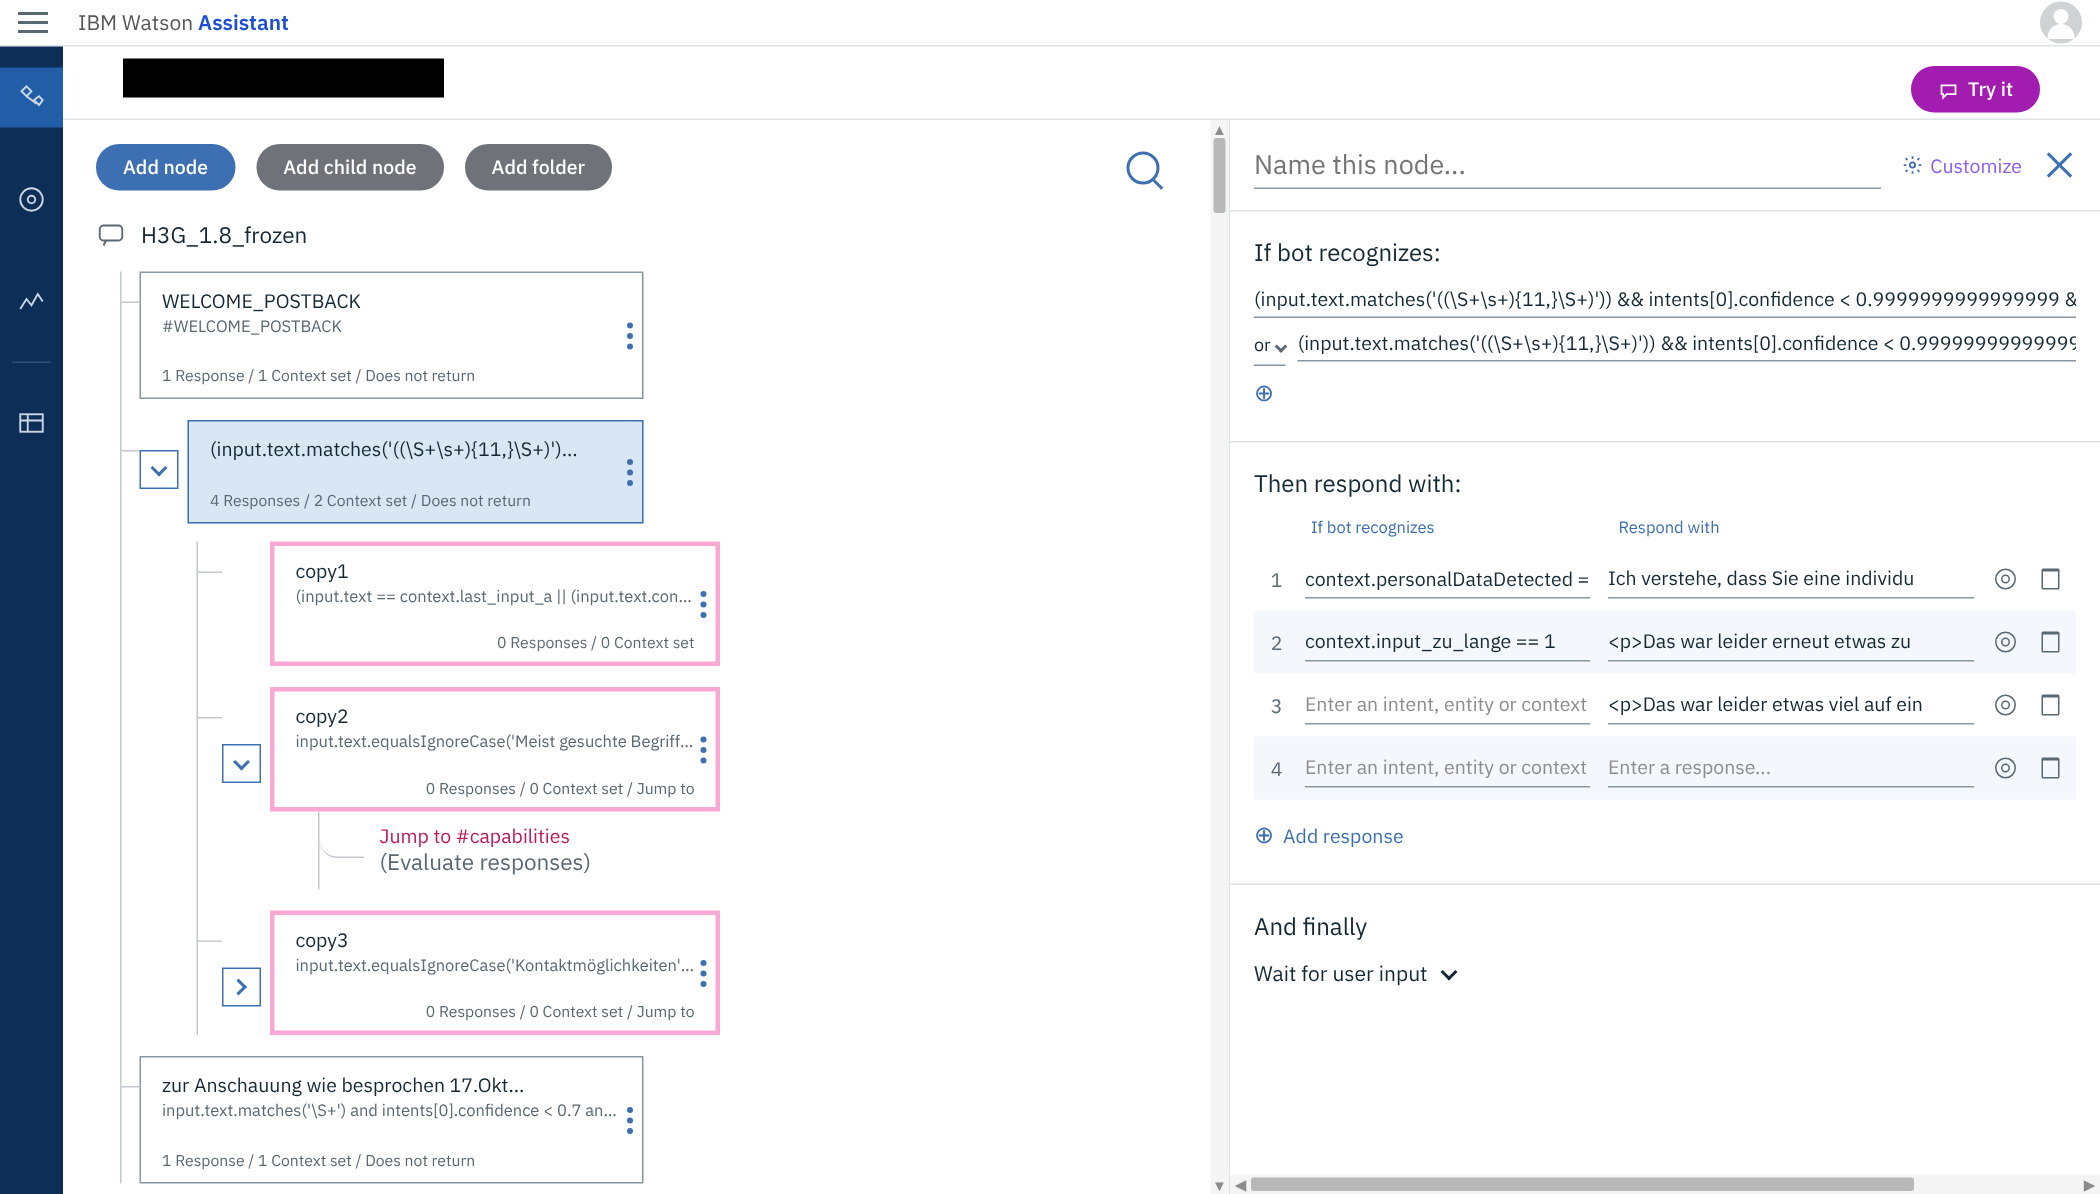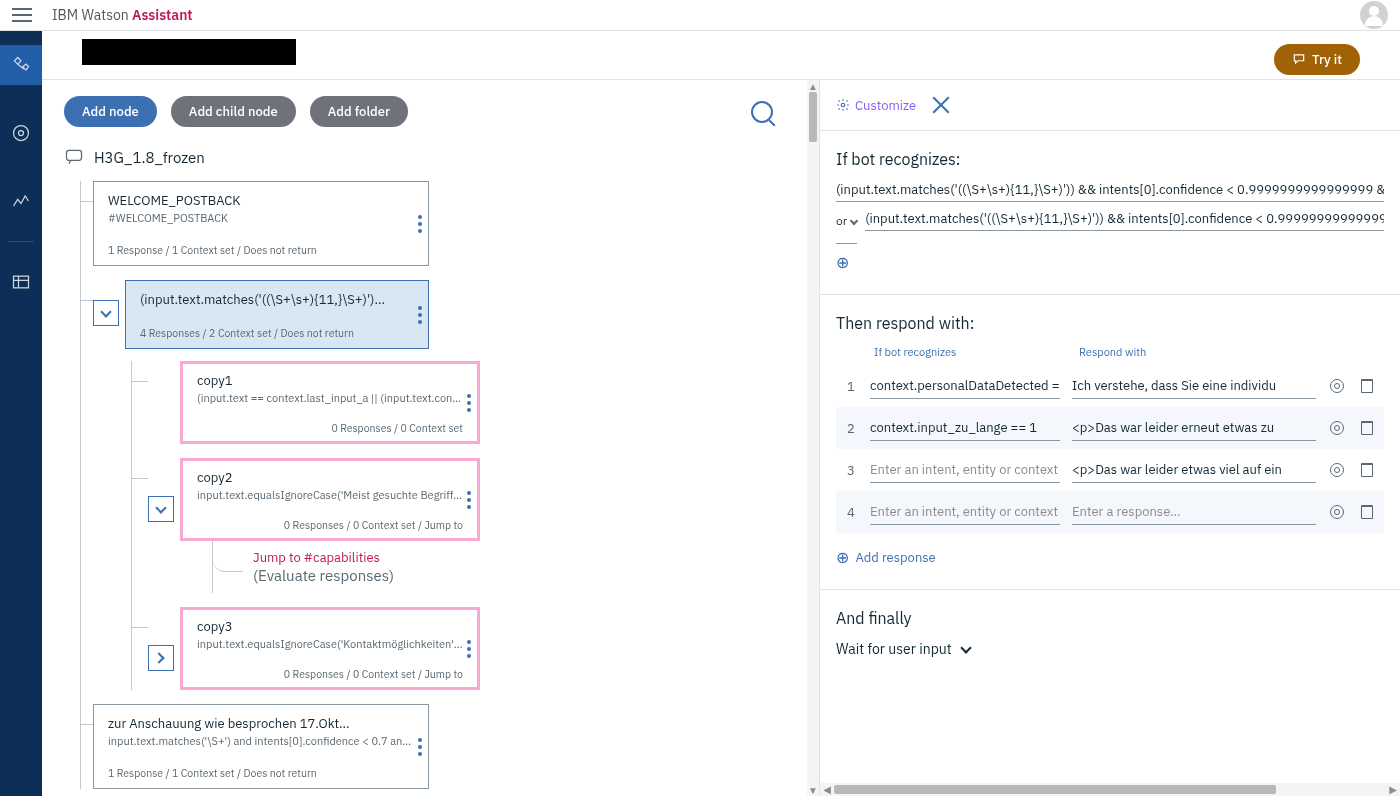--- a/index.html
+++ b/index.html
@@ -2,21 +2,21 @@
 <html><head>
 <meta charset="utf-8">
 <style>
 * { box-sizing: border-box; margin: 0; padding: 0; font-family: "IBM Plex Sans","Helvetica Neue",Arial,sans-serif; }
 body { width: 1400px; height: 796px; overflow: hidden; background: #fff; color: #152935; }
 
 .topbar { height: 31px; border-bottom: 1px solid #dfe3e6; display: flex; align-items: center; padding: 0 12px; }
 .hamburger { width: 20px; height: 14px; display: flex; flex-direction: column; justify-content: space-between; cursor: pointer; margin-right: 20px; }
 .hamburger span { height: 2px; background: #5a6872; }
 .brand { font-size: 14px; color: #565656; }
-.brand strong { font-weight: 600; color: #be185d; }
+.brand strong { font-weight: 600; color: #1d4ed8; }
 .avatar { width: 28px; height: 28px; background: #d0d3d6; border-radius: 50%; margin-left: auto; position: relative; }
 .avatar::before { content: ""; position: absolute; width: 10px; height: 10px; background: #fff; border-radius: 50%; top: 5px; left: 9px; }
 .avatar::after { content: ""; position: absolute; width: 18px; height: 10px; background: #fff; border-radius: 9px 9px 0 0; bottom: 3px; left: 5px; }
 
 .main { display: flex; height: calc(100% - 31px); }
 .leftrail { width: 42px; background: #0c2e57; display: flex; flex-direction: column; align-items: center; padding-top: 14px; gap: 28px; }
 .leftrail .r-item { width: 100%; height: 40px; display: flex; align-items: center; justify-content: center; cursor: pointer; }
 .leftrail .r-item.active { background: #225ea8; }
 .leftrail svg { stroke: #cdd7e3; fill: none; }
 
@@ -83,21 +83,21 @@
 .customize { color:#8b5cf6; font-size:13px; display:flex; align-items:center; gap:5px;}
 .close-x { width:22px; height:22px; position:relative; cursor:pointer;}
 .close-x::before,.close-x::after{content:"";position:absolute;left:10px;top:0;width:2px;height:22px;background:#3d70b2;}
 .close-x::before{transform:rotate(45deg);} .close-x::after{transform:rotate(-45deg);}
 
 .ed-body { flex:1; overflow-y:auto; overflow-x:hidden; padding: 0;}
 .section { padding: 18px 16px 22px; border-bottom:1px solid #dfe3e6;}
 .sec-label { font-size:16px; font-weight:400; color:#152935; margin-bottom:12px;}
 .cond-line { display:flex; align-items:flex-start; gap:8px; margin-bottom:8px; font-size:13px;}
 .or-chip { color:#152935; font-size:12px; padding-top:3px; display:flex; align-items:center; gap:4px;}
-.or-chip-under { border-bottom:1px solid #8897a2; padding-bottom: 15px; }
+.or-chip-under { border-bottom:1px solid #8897a2; padding-bottom: 5px; }
 .cond-val { flex:1; border-bottom:1px solid #8897a2; padding-bottom:3px; white-space:nowrap; overflow:hidden;}
 .add-circle { color:#3d70b2; font-size:16px; cursor:pointer;}
 
 .resp-table{}
 .resp-header { display:flex; font-size:11px; color:#3d70b2; padding: 0 8px 6px 38px;}
 .rh-1 { width: 205px;} .rh-2 { flex:1;}
 .resp-row { display:flex; align-items:center; gap: 12px; padding: 8px; }
 .resp-row.alt { background:#f4f7fb;}
 .rnum { width:14px; text-align:center; font-size:13px; color:#5a6872;}
 .r-input { width:190px; border:none; border-bottom:1px solid #8897a2; font-size:13px; padding:4px 0; background:transparent; outline:none; color:#152935;}
@@ -160,21 +160,21 @@
           <rect x="3" y="5" width="18" height="14"></rect>
           <path d="M3 10h18M9 5v14"></path>
         </svg>
     </div>
   </div>
 
   <div class="workspace">
     <div class="ws-header">
       <div style="display:flex; align-items:center;">
         <div class="ws-blackbox"></div>
-        <div style="margin-left:auto;"><span class="pill" style="background:#a16207; display:inline-flex; align-items:center; gap:6px;">
+        <div style="margin-left:auto;"><span class="pill" style="background:#a21caf; display:inline-flex; align-items:flex-end; gap:6px;">
               <svg width="14" height="14" viewBox="0 0 24 24" fill="none" stroke="#fff" stroke-width="2">
                 <path d="M4 5h16v10H10l-4 4v-4H4z"></path>
               </svg>
               <span>Try it</span>
             </span></div>
       </div>
     </div>
 
     <div class="content">
 
@@ -294,20 +294,21 @@
           <div class="arrow-sm">▲</div>
           <div class="vtrack">
               <div class="vthumb"></div>
             </div>
           <div class="arrow-sm">▼</div>
         </div>
       </div>
 
       <div class="editor">
         <div class="ed-head">
+          <input class="node-name-input" placeholder="Name this node..." style="">
           <div class="customize">
             <svg width="14" height="14" viewBox="0 0 24 24" fill="none" stroke="#3d70b2" stroke-width="2">
                 <circle cx="12" cy="12" r="3"></circle>
                 <path d="M12 2v3M12 19v3M4.2 4.2l2.1 2.1M17.7 17.7l2.1 2.1M2 12h3M19 12h3M4.2 19.8l2.1-2.1M17.7 6.3l2.1-2.1"></path>
               </svg>
             <span>Customize</span>
           </div>
           <div class="close-x"></div>
         </div>
 

